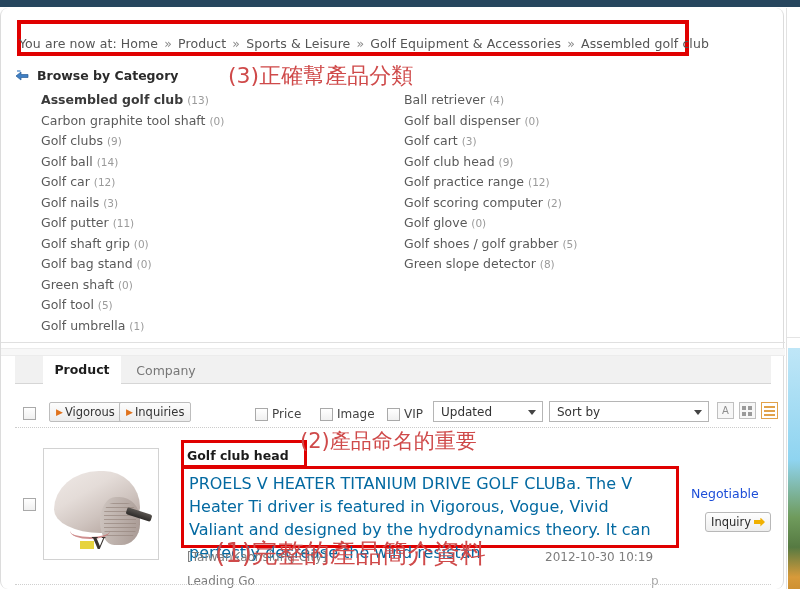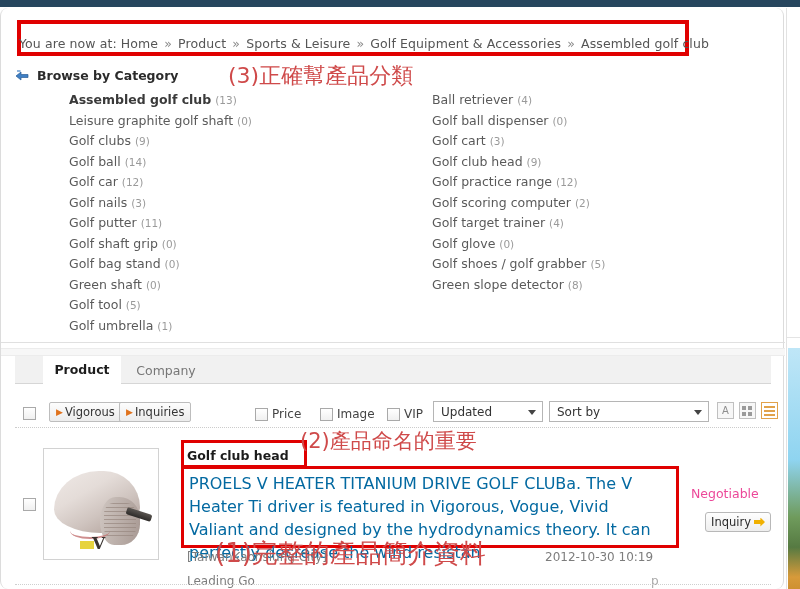--- a/index.html
+++ b/index.html
@@ -90,21 +90,21 @@
   .browse-icon { width: 16px; height: 14px; display:block; }
   .browse-title {
     font-size: 12.5px; font-weight: bold; color: #2b2b2b;
   }
 
   .cat-cols {
     position: absolute;
     left: 40px; top: 82px;
     width: 700px; height: 240px;
   }
-  .cat-col { position: absolute; top: 0; margin-left: 28px; }
+  .cat-col { position: absolute; top: 0; }
   .cat-col.left  { left: 0;   width: 330px; }
   .cat-col.right { left: 363px; width: 330px; }
 
   .cat-item {
     font-size: 12.5px;
     color: #5a5a5a;
     line-height: 20.5px;
     white-space: nowrap;
     cursor: pointer;
   }
@@ -311,21 +311,21 @@
     font-size: 12px; color: #7d7d7d;
   }
   .prod-p {
     position: absolute;
     left: 636px; top: 138px;
     font-size: 12px; color: #a8a8a8;
   }
   .prod-price {
     position: absolute;
     left: 676px; top: 50px;
-    font-size: 12.5px; color: #ec4899; text-align: right;
+    font-size: 12.5px; color: #1d4ed8; text-align: right;
   }
   .btn-inquiry {
     position: absolute;
     left: 690px; top: 76px;
     height: 20px;
     border: 1px solid #b8b8b8;
     border-radius: 3px;
     background: linear-gradient(#fefefe,#eeeeee);
     font-size: 11.5px; color: #2b2b2b;
     display: flex; align-items: center; gap: 3px;
@@ -403,21 +403,21 @@
       <span class="browse-title">Browse by Category</span>
     </div>
 
     <div class="cat-cols">
       <div class="cat-col left">
         <div class="cat-item current">
           <span class="nm">Assembled golf club</span>
           <span class="ct">(13)</span>
         </div>
         <div class="cat-item">
-          <span class="nm">Leisure graphite golf shaft</span>
+          <span class="nm">Carbon graphite tool shaft</span>
           <span class="ct">(0)</span>
         </div>
         <div class="cat-item">
           <span class="nm">Golf clubs</span>
           <span class="ct">(9)</span>
         </div>
         <div class="cat-item">
           <span class="nm">Golf ball</span>
           <span class="ct">(14)</span>
         </div>
@@ -472,24 +472,20 @@
           <span class="nm">Golf club head</span>
           <span class="ct">(9)</span>
         </div>
         <div class="cat-item">
           <span class="nm">Golf practice range</span>
           <span class="ct">(12)</span>
         </div>
         <div class="cat-item">
           <span class="nm">Golf scoring computer</span>
           <span class="ct">(2)</span>
-        </div>
-        <div class="cat-item">
-          <span class="nm">Golf target trainer</span>
-          <span class="ct">(4)</span>
         </div>
         <div class="cat-item">
           <span class="nm">Golf glove</span>
           <span class="ct">(0)</span>
         </div>
         <div class="cat-item">
           <span class="nm">Golf shoes / golf grabber</span>
           <span class="ct">(5)</span>
         </div>
         <div class="cat-item">

